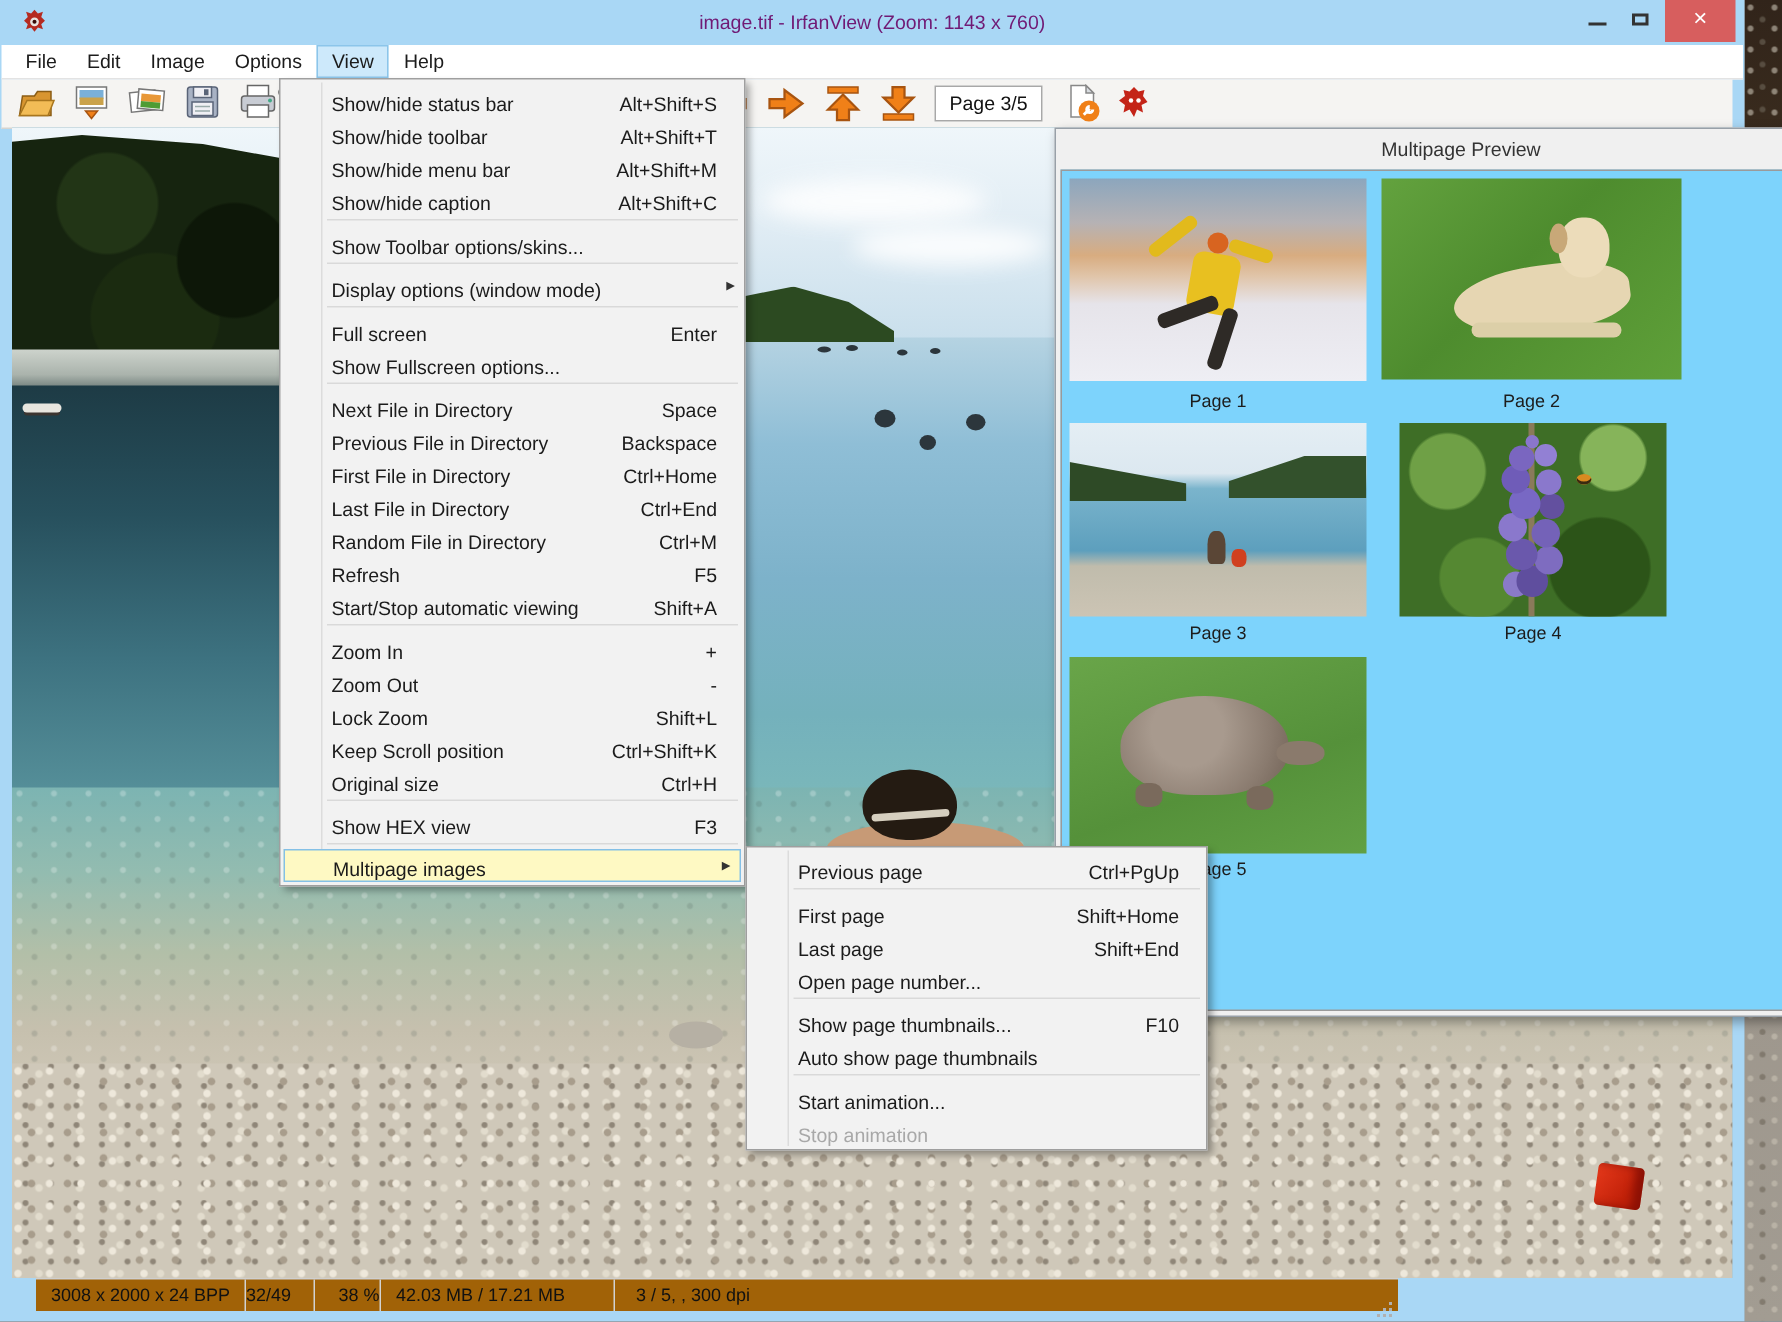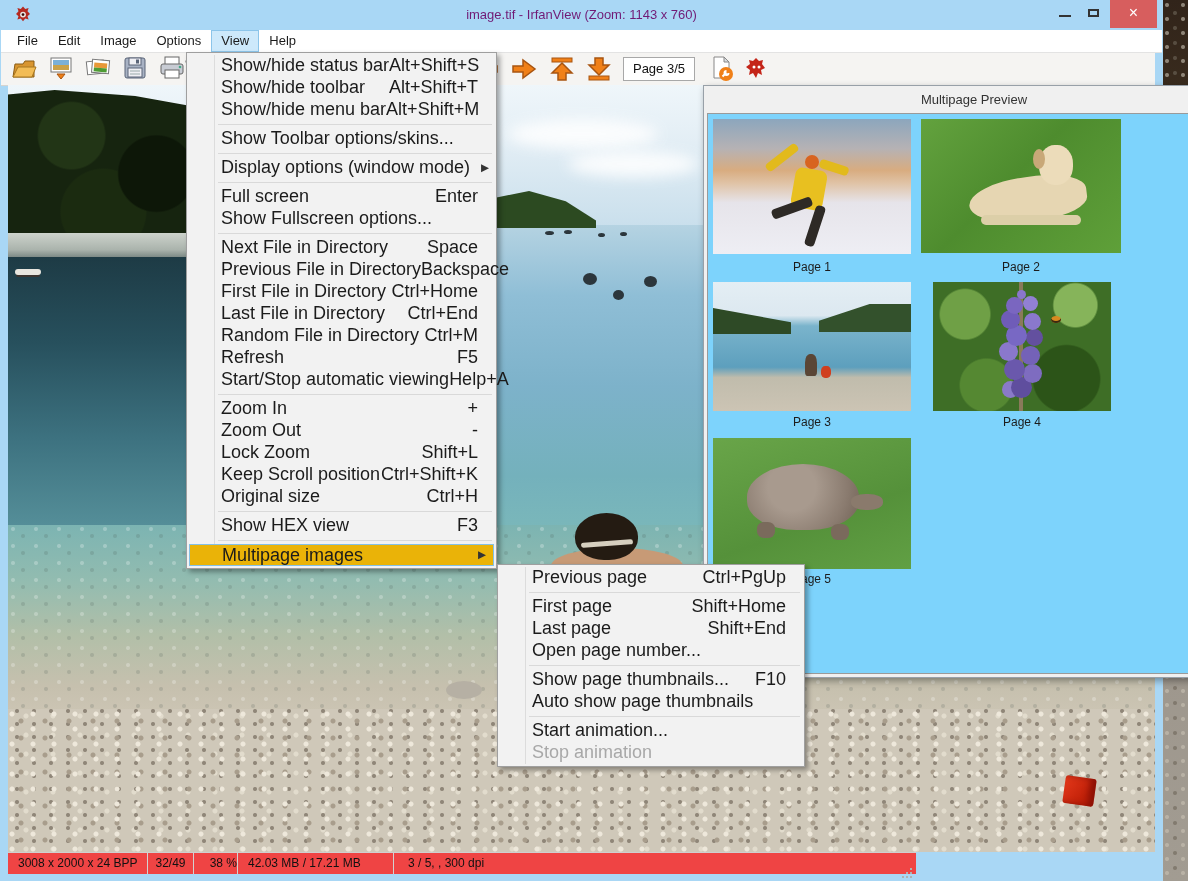--- a/index.html
+++ b/index.html
@@ -74,26 +74,26 @@
        border-radius:50% 50% 0 0;}
   .bucket{position:absolute;left:1056px;top:692px;width:31px;height:28px;background:linear-gradient(120deg,#e5391b,#c02008 70%);
        border-radius:3px;transform:rotate(8deg);box-shadow:inset -6px 0 6px rgba(90,0,0,.5);}
 
   
   .menu{position:absolute;background:#f2f2f2;border:1px solid #9f9f9f;
         box-shadow:3px 3px 5px rgba(0,0,0,.35);z-index:10;padding:2px 0;box-sizing:border-box;}
   .menu::before{content:'';position:absolute;left:27px;top:2px;bottom:2px;width:1px;background:#dcdcdc;}
   #view-menu{left:186px;top:52px;width:311px;}
   #mp-submenu{left:497px;top:564px;width:308px;}
-  .mitem{position:relative;display:flex;align-items:flex-start;height:22px;padding:0 18px 0 34px;
-         font-size:18px;color:#1b1b1b;}
+  .mitem{position:relative;display:flex;align-items:flex-end;height:22px;padding:0 18px 0 34px;
+         font-size:13px;color:#1b1b1b;}
   .mlabel{flex:1;white-space:nowrap;}
   .mshort{white-space:nowrap;}
   .marrow{position:absolute;right:4px;top:50%;transform:translateY(-50%) scale(.58);color:#333;}
-  .mitem.hl{background:#eab308;border:1px solid #84c0e6;height:20px;margin:0 2px;padding:0 16px 0 32px;}
+  .mitem.hl{background:#fef9c3;border:1px solid #84c0e6;height:20px;margin:0 2px;padding:0 16px 0 32px;}
   .mitem.dis{color:#a8a8a8;}
   .msep{height:1px;background:#d9d9d9;margin:3px 4px 3px 31px;}
 
   
   #panel{position:absolute;left:703px;top:85px;width:542px;height:593px;background:#f0f0f0;
          border:1px solid #98a0a8;box-shadow:2px 3px 7px rgba(0,0,0,.35);z-index:5;box-sizing:border-box;}
   .panel-title{height:26px;line-height:27px;text-align:center;font-size:13px;color:#333;}
   .panel-close{position:absolute;right:7px;top:6px;width:17px;height:15px;background:#acacac;
          color:#fff;font-size:11px;line-height:15px;text-align:center;border-radius:1px;}
   .panel-body{position:absolute;left:3px;right:3px;top:27px;bottom:3px;background:#7dd3fc;
@@ -130,25 +130,25 @@
       -7px 75px 0 6px #6a58ac,11px 79px 0 5px #7e6cc0,0 93px 0 6px #5f4e9e,-11px 95px 0 4px #8a7ac8;}
   .t4 .bee{position:absolute;left:118px;top:34px;width:10px;height:7px;background:#d88a20;border-radius:50%;box-shadow:inset 0 -2px 0 #3a2a10;}
   .t5{background:linear-gradient(160deg,#69a549 0%,#55913a 60%,#61a044 100%);}
   .t5 .shell{position:absolute;left:34px;top:26px;width:112px;height:66px;border-radius:50% 50% 44% 44%;
       background:radial-gradient(circle at 40% 35%,#a89a8e 0 30%,#8a7b6f 70%,#6f6054 100%);}
   .t5 .t-head{position:absolute;left:138px;top:56px;width:32px;height:16px;background:#8a7a6c;border-radius:45%;}
   .t5 .t-leg1{position:absolute;left:44px;top:84px;width:18px;height:16px;background:#7a6a5c;border-radius:40%;}
   .t5 .t-leg2{position:absolute;left:118px;top:86px;width:18px;height:16px;background:#7a6a5c;border-radius:40%;}
 
   
-  .statusbar{position:absolute;left:8px;top:852px;width:908px;height:21px;background:#ef4444;
+  .statusbar{position:absolute;left:24px;top:852px;width:908px;height:21px;background:#a16207;
        border-top:1px solid #cfcfcf;display:flex;font-size:12px;color:#111;align-items:center;}
   .sb-seg{border-right:1px solid #d2d2d2;height:100%;line-height:20px;white-space:nowrap;box-sizing:border-box;}
   .sb-1{width:140px;padding-left:10px;}
-  .sb-2{width:46px;text-align:center;}
+  .sb-2{width:46px;}
   .sb-3{width:44px;text-align:right;}
   .sb-4{width:156px;padding-left:10px;}
   .sb-5{flex:1;padding-left:14px;border-right:none;}
   .grip{position:absolute;right:4px;bottom:4px;width:2px;height:2px;background:#b0b0b0;
        box-shadow:-4px 4px 0 #b0b0b0,0 4px 0 #b0b0b0,-8px 8px 0 #b0b0b0,-4px 8px 0 #b0b0b0,0 8px 0 #b0b0b0;}
 
   
   .outside{position:absolute;left:1163px;top:0;width:25px;height:881px;
        background:linear-gradient(180deg,#31241a 0px,#3a2c1e 100px,#6e5a42 150px,#877760 240px,#93887a 340px,#9a9288 450px,#a29c92 100%);}
   .outside::after{content:'';position:absolute;inset:0;opacity:.6;
@@ -367,20 +367,24 @@
         <span class="mshort">Alt+Shift+S</span>
       </div>
       <div class="mitem">
         <span class="mlabel">Show/hide toolbar</span>
         <span class="mshort">Alt+Shift+T</span>
       </div>
       <div class="mitem">
         <span class="mlabel">Show/hide menu bar</span>
         <span class="mshort">Alt+Shift+M</span>
       </div>
+      <div class="mitem">
+        <span class="mlabel">Show/hide caption</span>
+        <span class="mshort">Alt+Shift+C</span>
+      </div>
       <div class="msep"></div>
       <div class="mitem">
         <span class="mlabel">Show Toolbar options/skins...</span>
         <span class="mshort"></span>
       </div>
       <div class="msep"></div>
       <div class="mitem">
         <span class="mlabel">Display options (window mode)</span>
         <span class="mshort"></span>
         <span class="marrow">▶</span>
@@ -414,21 +418,21 @@
       <div class="mitem">
         <span class="mlabel">Random File in Directory</span>
         <span class="mshort">Ctrl+M</span>
       </div>
       <div class="mitem">
         <span class="mlabel">Refresh</span>
         <span class="mshort">F5</span>
       </div>
       <div class="mitem">
         <span class="mlabel">Start/Stop automatic viewing</span>
-        <span class="mshort">Help+A</span>
+        <span class="mshort">Shift+A</span>
       </div>
       <div class="msep"></div>
       <div class="mitem">
         <span class="mlabel">Zoom In</span>
         <span class="mshort">+</span>
       </div>
       <div class="mitem">
         <span class="mlabel">Zoom Out</span>
         <span class="mshort">-</span>
       </div>

